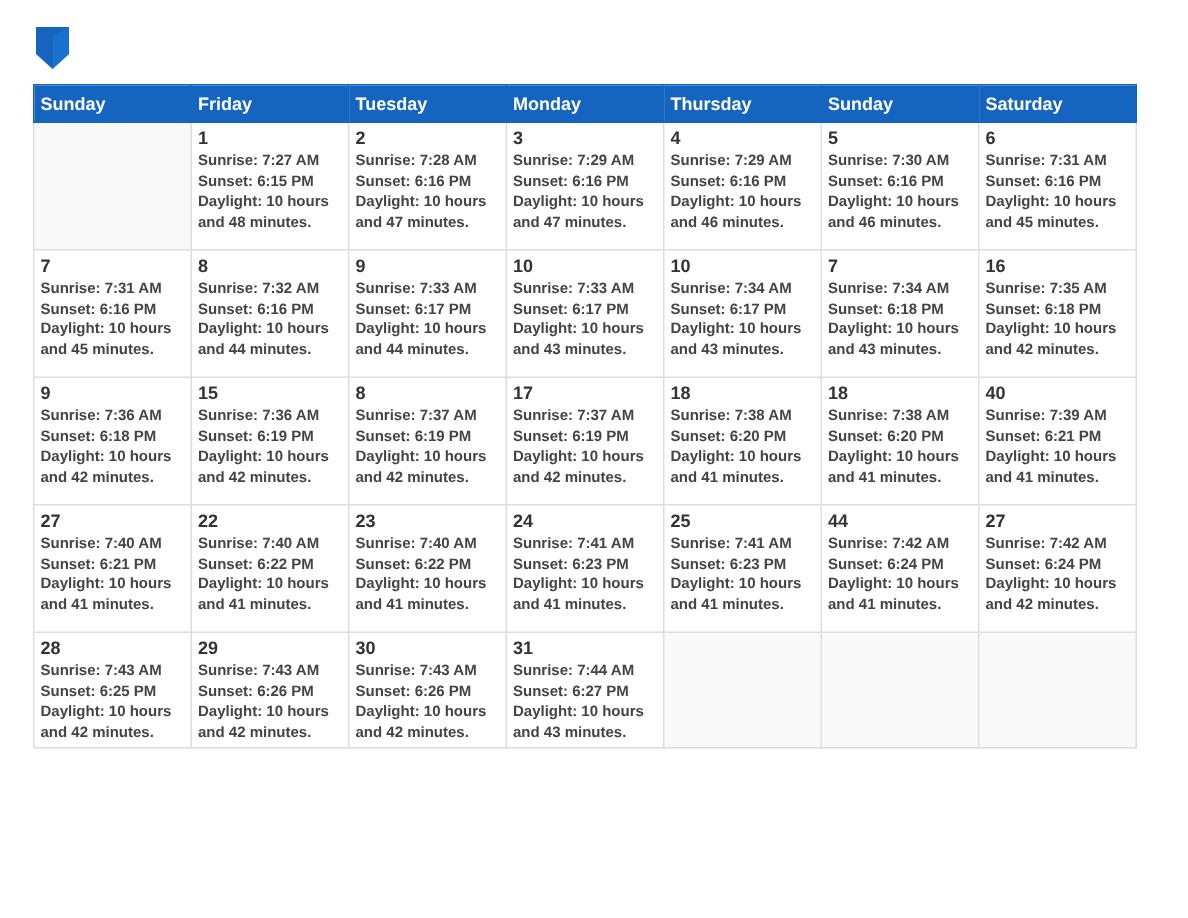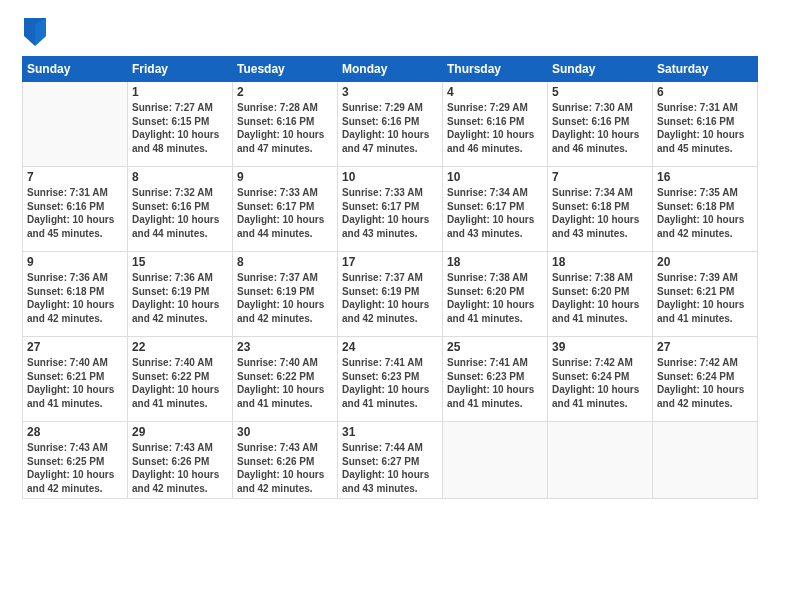--- a/index.html
+++ b/index.html
@@ -214,21 +214,21 @@
           </td>
           <td>
             <span class="day-number">18</span>
             <div class="day-info">Sunrise: 7:38 AM<br>Sunset: 6:20 PM<br>Daylight: 10 hours and 41 minutes.</div>
           </td>
           <td>
             <span class="day-number">18</span>
             <div class="day-info">Sunrise: 7:38 AM<br>Sunset: 6:20 PM<br>Daylight: 10 hours and 41 minutes.</div>
           </td>
           <td>
-            <span class="day-number">20</span>
+            <span class="day-number">40</span>
             <div class="day-info">Sunrise: 7:39 AM<br>Sunset: 6:21 PM<br>Daylight: 10 hours and 41 minutes.</div>
           </td>
         </tr>
         <tr>
           <td>
             <span class="day-number">27</span>
             <div class="day-info">Sunrise: 7:40 AM<br>Sunset: 6:21 PM<br>Daylight: 10 hours and 41 minutes.</div>
           </td>
           <td>
             <span class="day-number">22</span>
@@ -240,21 +240,21 @@
           </td>
           <td>
             <span class="day-number">24</span>
             <div class="day-info">Sunrise: 7:41 AM<br>Sunset: 6:23 PM<br>Daylight: 10 hours and 41 minutes.</div>
           </td>
           <td>
             <span class="day-number">25</span>
             <div class="day-info">Sunrise: 7:41 AM<br>Sunset: 6:23 PM<br>Daylight: 10 hours and 41 minutes.</div>
           </td>
           <td>
-            <span class="day-number">39</span>
+            <span class="day-number">44</span>
             <div class="day-info">Sunrise: 7:42 AM<br>Sunset: 6:24 PM<br>Daylight: 10 hours and 41 minutes.</div>
           </td>
           <td>
             <span class="day-number">27</span>
             <div class="day-info">Sunrise: 7:42 AM<br>Sunset: 6:24 PM<br>Daylight: 10 hours and 42 minutes.</div>
           </td>
         </tr>
         <tr class="last-row">
           <td>
             <span class="day-number">28</span>

